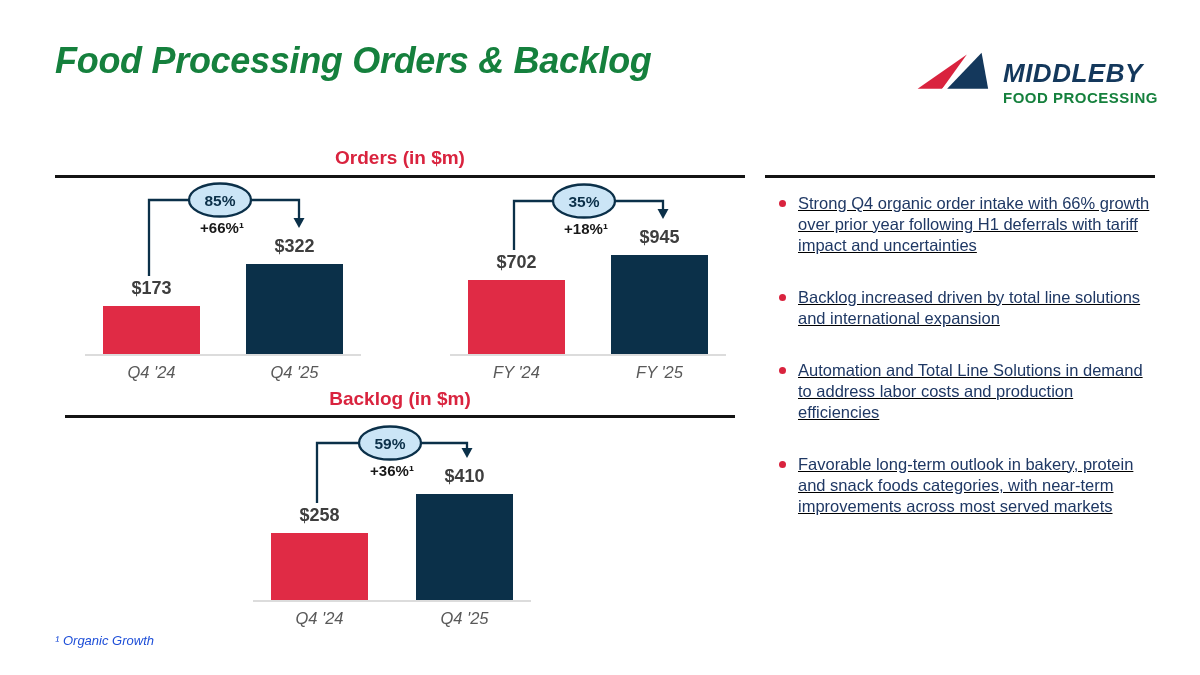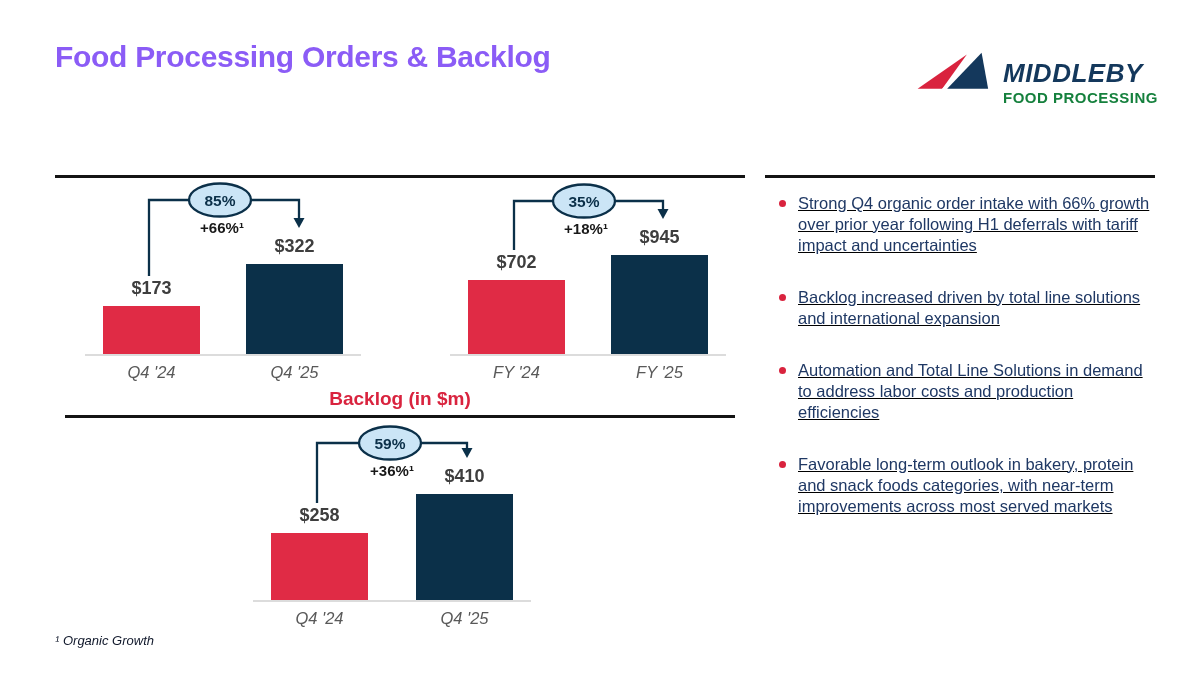--- a/index.html
+++ b/index.html
@@ -1,35 +1,35 @@
 <!DOCTYPE html>
 <html><head>
 <meta charset="utf-8">
 <style>
   * { margin:0; padding:0; box-sizing:border-box; }
   html,body { width:1200px; height:675px; }
   body { font-family:"Liberation Sans", sans-serif; background:#ffffff; }
   .slide { position:relative; width:1200px; height:675px; background:#ffffff; overflow:hidden; }
   .abs { position:absolute; }
-  .slide-title { left:55px; top:40px; font-size:30px; font-weight:700; color:#8b5cf6; letter-spacing:-0.3px; }
+  .slide-title { left:55px; top:40px; font-size:36px; font-weight:700; color:#15803d; letter-spacing:-0.3px;font-style:italic; }
   .logo { right:42px; top:46px; display:flex; align-items:flex-start; gap:5px; }
   .logo-text { display:flex; flex-direction:column; align-items:flex-start; margin-top:14px; }
   .logo-brand { font-size:26px; font-weight:700; font-style:italic; color:#14385C; letter-spacing:0.5px; line-height:1; }
   .logo-division { font-size:15px; font-weight:700; color:#15803d; letter-spacing:0.5px; margin-top:4px; line-height:1; }
   .section-title { font-size:19px; font-weight:700; color:#D9233E; text-align:center; line-height:1.1; }
   .rule { height:3px; background:#141414; }
   .axis-line { position:absolute; height:2px; background:#DCDCDC; }
   .bar { position:absolute; }
   .value-label { position:absolute; transform:translateX(-50%); font-size:18px; font-weight:700; color:#3E3E3E; white-space:nowrap; }
   .cat-label { position:absolute; transform:translateX(-50%); font-size:16.5px; color:#595959; white-space:nowrap;font-style:italic; }
   .commentary-list { left:779px; top:193px; width:372px; list-style:none; }
   .commentary-item { display:flex; gap:12px; margin-bottom:31px;text-decoration:underline; }
   .bullet-dot { width:7px; height:7px; border-radius:50%; background:#D9233E; margin-top:7px; flex:0 0 auto; }
   .bullet-text { font-size:16.5px; line-height:1.27; color:#1F3864; }
-  .footnote { left:55px; top:633px; font-size:13px; font-style:italic; color:#0f172a; }
+  .footnote { left:55px; top:633px; font-size:13px; font-style:italic; color:#1d4ed8; }
   #overlay { position:absolute; left:0; top:0; pointer-events:none; }
 </style>
 </head>
 <body>
 
 <div class="slide">
 
   <div class="abs slide-title">Food Processing Orders &amp; Backlog</div>
 
   <div class="abs logo">
@@ -37,20 +37,21 @@
       <polygon points="2,52 62,10 32,52" fill="#D9233E"></polygon>
       <polygon points="28,56 76,4 86,56" fill="#ffffff"></polygon>
       <polygon points="38,52 80,8 88,52" fill="#14385C"></polygon>
     </svg>
     <div class="logo-text">
       <span class="logo-brand">MIDDLEBY</span>
       <span class="logo-division">FOOD PROCESSING</span>
     </div>
   </div>
 
+  <div class="abs section-title" style="left:55px;top:148px;width:690px;">Orders (in $m)</div>
   <div class="abs rule" style="left:55px;top:175px;width:690px;"></div>
 
   <div class="abs section-title" style="left:65px;top:389px;width:670px;">Backlog (in $m)</div>
   <div class="abs rule" style="left:65px;top:415px;width:670px;"></div>
 
   <div class="abs rule" style="left:765px;top:175px;width:390px;"></div>
 
   <div id="charts">
       <div class="axis-line" style="left: 85px; top: 354px; width: 276px;"></div>
       <div class="bar" style="left: 103px; top: 306px; width: 97px; height: 48px; background: rgb(224, 43, 69);"></div>

